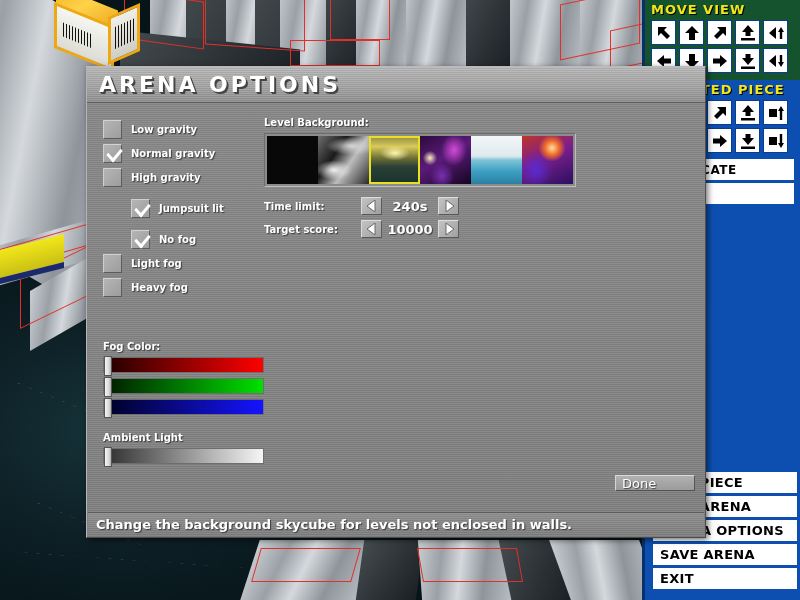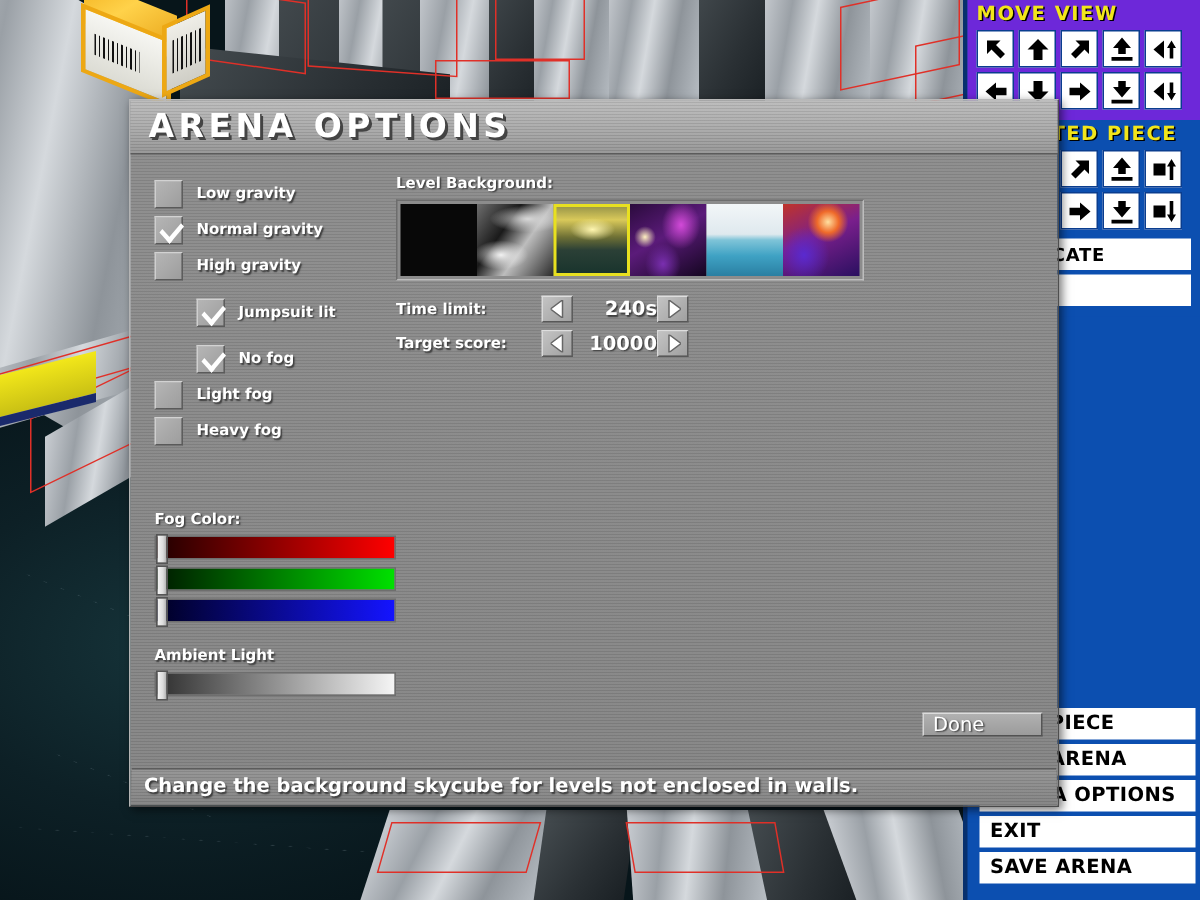--- a/index.html
+++ b/index.html
@@ -74,21 +74,21 @@
     border-bottom: 6px solid #1a2a6c;
     transform: skewY(-14deg);
   }
 
   
   #hud {
     position: absolute; right: 0; top: 0; width: 158px; height: 600px;
     background: #0c4fb0;
     border-left: 3px solid #07306e;
   }
-  .hud-section-dark { background: #6d28d9; }
+  .hud-section-dark { background: #14532d; }
   .hud-title {
     color: #f2e61b; font-size: 13px; font-weight: bold;
     letter-spacing: 1px; padding: 2px 0 1px 6px;
     font-family: "DejaVu Sans", sans-serif;
     text-shadow: 1px 1px 0 #000;
   }
   .arrow-grid { display: flex; flex-wrap: wrap; gap: 3px; padding: 2px 0 3px 6px; }
   .arrow-btn {
     width: 25px; height: 25px; background: #fff;
     display: flex; align-items: center; justify-content: center;
@@ -179,21 +179,21 @@
   .spin-row { display: flex; align-items: center; margin-top: 10px; }
   .spin-label { width: 97px; }
   .spin-btn {
     width: 21px; height: 18px;
     background: linear-gradient(135deg, #c3c3c3 0%, #a0a0a0 100%);
     border-top: 1px solid #dedede; border-left: 1px solid #dadada;
     border-right: 1px solid #5c5c5c; border-bottom: 1px solid #585858;
     display: flex; align-items: center; justify-content: center;
   }
   .spin-val {
-    width: 56px; text-align: right;
+    width: 56px; text-align: center;
     font-family: "DejaVu Sans", sans-serif;
     font-size: 13px; font-weight: bold; color: #fff;
     text-shadow: 1px 1px 1px #3c3c3c;
   }
 
   
   #slider-col { position: absolute; left: 16px; top: 274px; width: 300px; }
   .slider-track {
     position: relative; width: 161px; height: 16px; margin-top: 5px;
     border: 1px solid #6e6e6e;
@@ -406,22 +406,22 @@
           </div>
       </div>
       <div class="hud-wide-btn">DUPLICATE</div>
       <div class="hud-blank-btn"></div>
     </div>
 
     <div id="hud-menu">
       <div class="menu-btn">NEW PIECE</div>
       <div class="menu-btn">NEW ARENA</div>
       <div class="menu-btn">ARENA OPTIONS</div>
+      <div class="menu-btn">SAVE ARENA</div>
       <div class="menu-btn">EXIT</div>
-      <div class="menu-btn">SAVE ARENA</div>
     </div>
   </div>
 
   <div id="dialog">
 
     <div id="titlebar">
       <div id="title-text">ARENA OPTIONS</div>
     </div>
 
     <div id="check-col">

